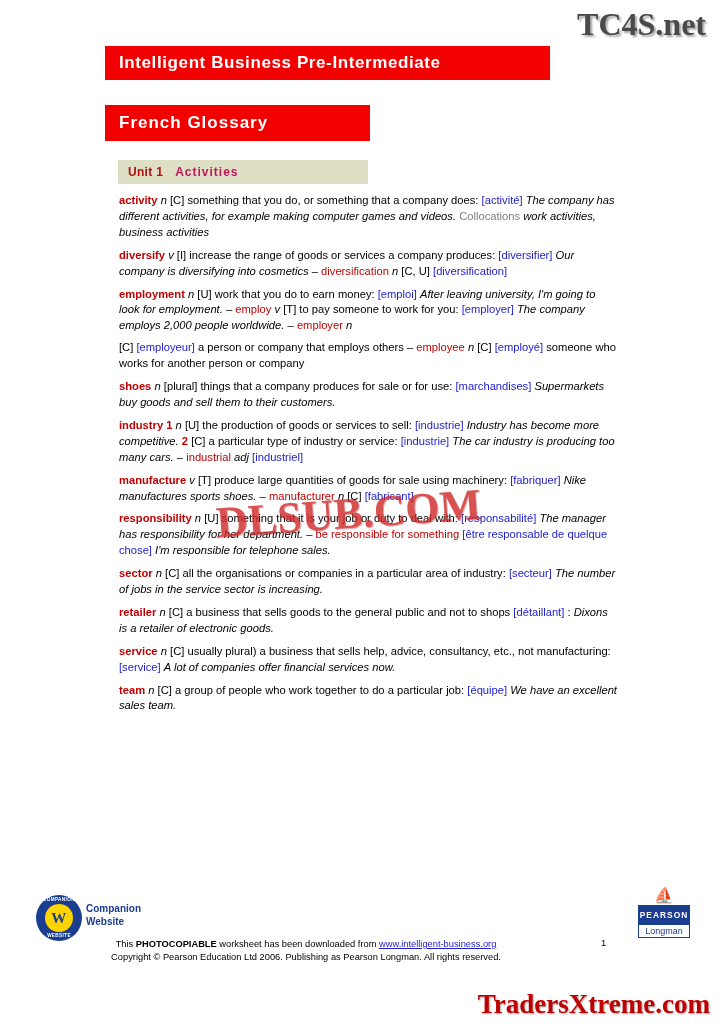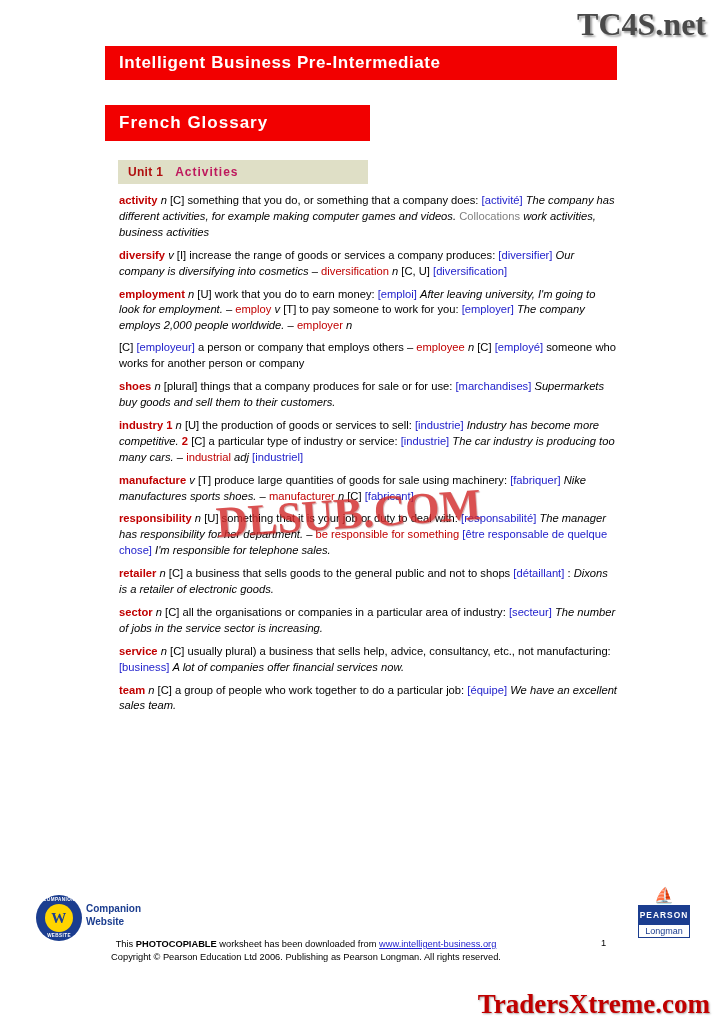--- a/index.html
+++ b/index.html
@@ -54,21 +54,21 @@
     font-weight: bold;
     color: #c00000;
     text-shadow: 1px 1px 2px rgba(0,0,0,0.35);
   }
 
   
   .title-bar {
     position: absolute;
     left: 105px;
     top: 46px;
-    width: 512px;
+    width: 445px;
     height: 34px;
     background: #f20000;
     color: #ffffff;
     font-size: 17px;
     font-weight: bold;
     letter-spacing: 0.6px;
     display: flex;
     align-items: center;
     padding-left: 14px;
     box-sizing: border-box;
@@ -306,27 +306,27 @@
       <div class="entry">
         <p><span class="hw">industry 1</span> <span class="pos">n</span> [U] the production of goods or services to sell: <span class="fr">[industrie]</span> <span class="it">Industry has become more competitive.</span> <span class="hw">2</span> [C] a particular type of industry or service: <span class="fr">[industrie]</span> <span class="it">The car industry is producing too many cars.</span> – <span class="red">industrial</span> <span class="pos">adj</span> <span class="fr">[industriel]</span></p>
       </div>
       <div class="entry">
         <p><span class="hw">manufacture</span> <span class="pos">v</span> [T] produce large quantities of goods for sale using machinery: <span class="fr">[fabriquer]</span> <span class="it">Nike manufactures sports shoes.</span> – <span class="red">manufacturer</span> <span class="pos">n</span> [C] <span class="fr">[fabricant]</span></p>
       </div>
       <div class="entry">
         <p><span class="hw">responsibility</span> <span class="pos">n</span> [U] something that it is your job or duty to deal with: <span class="fr">[responsabilité]</span> <span class="it">The manager has responsibility for her department.</span> – <span class="red">be responsible for something</span> <span class="fr">[être responsable de quelque chose]</span> <span class="it">I'm responsible for telephone sales.</span></p>
       </div>
       <div class="entry">
+        <p><span class="hw">sector</span> <span class="pos">n</span> [C] all the organisations or companies in a particular area of industry: <span class="fr">[secteur]</span> <span class="it">The number of jobs in the service sector is increasing.</span></p>
+      </div>
+      <div class="entry">
         <p><span class="hw">retailer</span> <span class="pos">n</span> [C] a business that sells goods to the general public and not to shops <span class="fr">[détaillant]</span> : <span class="it">Dixons is a retailer of electronic goods.</span></p>
       </div>
       <div class="entry">
-        <p><span class="hw">sector</span> <span class="pos">n</span> [C] all the organisations or companies in a particular area of industry: <span class="fr">[secteur]</span> <span class="it">The number of jobs in the service sector is increasing.</span></p>
-      </div>
-      <div class="entry">
-        <p><span class="hw">service</span> <span class="pos">n</span> [C] usually plural) a business that sells help, advice, consultancy, etc., not manufacturing: <span class="fr">[business]</span>  <span class="it">A lot of companies offer financial services now.</span></p>
+        <p><span class="hw">service</span> <span class="pos">n</span> [C] usually plural) a business that sells help, advice, consultancy, etc., not manufacturing: <span class="fr">[service]</span>  <span class="it">A lot of companies offer financial services now.</span></p>
       </div>
       <div class="entry">
         <p><span class="hw">team</span> <span class="pos">n</span> [C] a group of people who work together to do a particular job: <span class="fr">[équipe]</span> <span class="it">We have an excellent sales team.</span></p>
       </div>
     </div>
 
   <div class="wm-mid">DLSUB.COM</div>
 
   <div class="companion">
     <div class="cw-seal">

